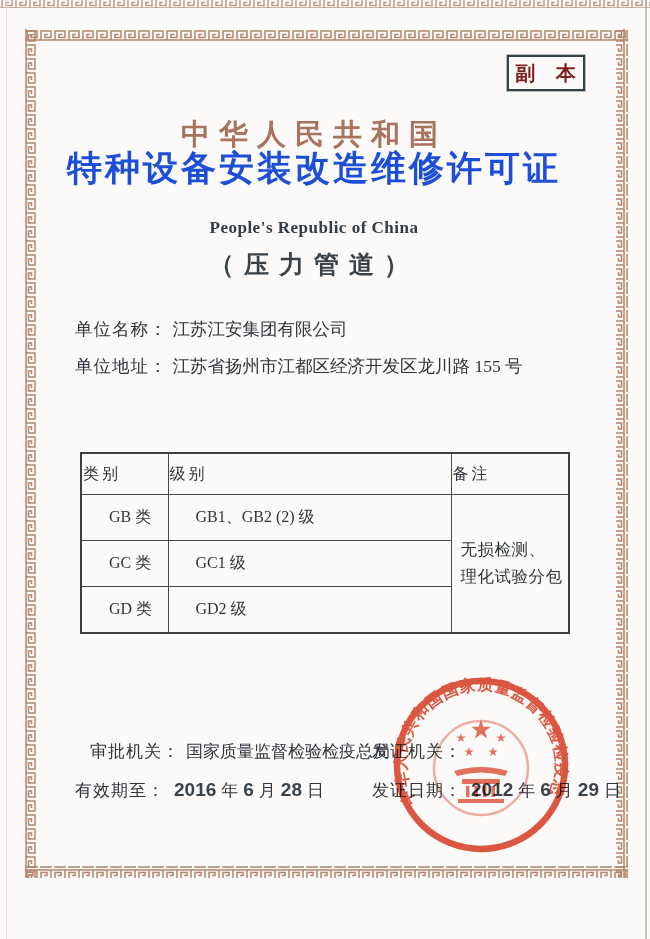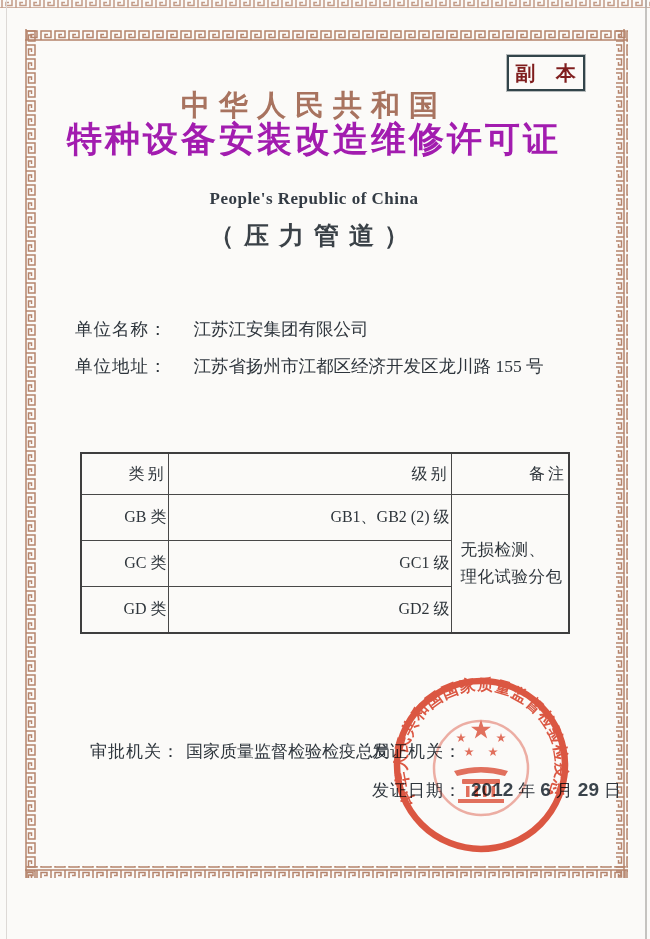--- a/index.html
+++ b/index.html
@@ -16,46 +16,46 @@
   .badge{
     position:absolute;left:507px;top:55px;width:74px;height:32px;
     border:2.5px solid #30404486;outline:1px solid #30404455;
     display:flex;align-items:center;justify-content:center;
     border-color:#32444a;
     font-family:"Liberation Sans", sans-serif;
     font-size:20px;font-weight:bold;color:#7f1d1d;
     letter-spacing:1px;word-spacing:13px;
   }
 
-  .centered{position:absolute;left:24px;width:580px;text-align:center;}
+  .centered{position:absolute;left:24px;width:580px;text-align:center;margin-top:29px;}
   .t-country{top:86px;font-size:29px;font-weight:bold;color:#a8735f;
     letter-spacing:9px;font-family:"Liberation Sans", sans-serif;}
-  .t-license{top:116px;font-size:35px;font-weight:bold;color:#a21caf;
+  .t-license{top:116px;font-size:35px;font-weight:bold;color:#1d4ed8;
     letter-spacing:3px;font-family:Liberation Mono, monospace;}
   .t-eng1{top:163px;font-size:16.5px;font-weight:bold;color:#333b44;}
   .t-eng2{top:189px;font-size:17px;font-weight:bold;color:#333b44;letter-spacing:.5px;}
   .t-scope{top:219px;font-size:25px;font-weight:bold;color:#3a4147;letter-spacing:10px;}
 
   .serial{position:absolute;top:257px;right:76px;font-size:17px;color:#2f373e;white-space:nowrap;}
   .serial .val{font-family:"Liberation Mono", monospace;font-size:16px;letter-spacing:.5px;margin-left:4px;}
 
   .info-row{position:absolute;left:75px;font-size:17.5px;color:#2e353c;white-space:nowrap;}
-  .info-row .lbl{margin-right:26px;letter-spacing:1px;}
+  .info-row .lbl{margin-right:5px;letter-spacing:1px;}
   .row-name{top:317px;}
   .row-addr{top:354px;}
 
   .note{position:absolute;left:102px;top:422px;font-size:17px;color:#2e353c;letter-spacing:1px;}
 
   .lic-table{
     position:absolute;left:80px;top:452px;width:488px;
     border-collapse:collapse;table-layout:fixed;
     font-size:16px;color:#2e353b;
     border:2.5px solid #3e3e3e;
   }
-  .lic-table th,.lic-table td{border:1.6px solid #484848;text-align:right;vertical-align:middle;font-weight:normal;}
+  .lic-table th,.lic-table td{border:1.6px solid #484848;text-align:left;vertical-align:middle;font-weight:normal;}
   .lic-table th{height:38px;letter-spacing:3px;}
   .lic-table td{height:43px;padding-left:27px;}
   .lic-table .remark-cell{font-size:16.5px;line-height:1.6;text-align:left;padding-left:9px;letter-spacing:.5px;}
 
   .foot-row{position:absolute;font-size:17px;color:#2e353c;white-space:nowrap;}
   .foot-row .lbl{letter-spacing:1px;margin-right:6px;}
   .f-approve{left:90px;top:740px;}
   .f-issue-org{left:372px;top:740px;}
   .f-valid{left:75px;top:779px;}
   .f-issue-date{left:372px;top:779px;}
@@ -153,20 +153,23 @@
       <td>GD2 级</td>
     </tr>
   </tbody>
     </table>
 
   <div class="foot-row f-approve">
     <span class="lbl">审批机关：</span><span>国家质量监督检验检疫总局</span>
   </div>
   <div class="foot-row f-issue-org">
     <span class="lbl">发证机关：</span>
+  </div>
+  <div class="foot-row f-valid date">
+    <span class="lbl">有效期至：</span><span class="num">2016</span><span class="unit">年</span><span class="num">6</span><span class="unit">月</span><span class="num">28</span><span class="unit">日</span>
   </div>
   <div class="foot-row f-issue-date date">
     <span class="lbl">发证日期：</span><span class="num">2012</span><span class="unit">年</span><span class="num">6</span><span class="unit">月</span><span class="num">29</span><span class="unit">日</span>
   </div>
 
   <svg class="seal-svg" width="186" height="186" viewBox="0 0 186 186">
     <circle cx="93" cy="93" r="84" fill="none" stroke="#dd4c36" stroke-width="6.5"></circle>
     <path id="sealTextArc" d="M 28.05,130.5 A 75,75 0 1 1 157.95,130.5" fill="none"></path>
     <text font-size="16" font-weight="bold" fill="#dd4c36" letter-spacing="1" font-family="&quot;Liberation Serif&quot;, serif">
       <textPath href="#sealTextArc">中华人民共和国国家质量监督检验检疫总局</textPath>

